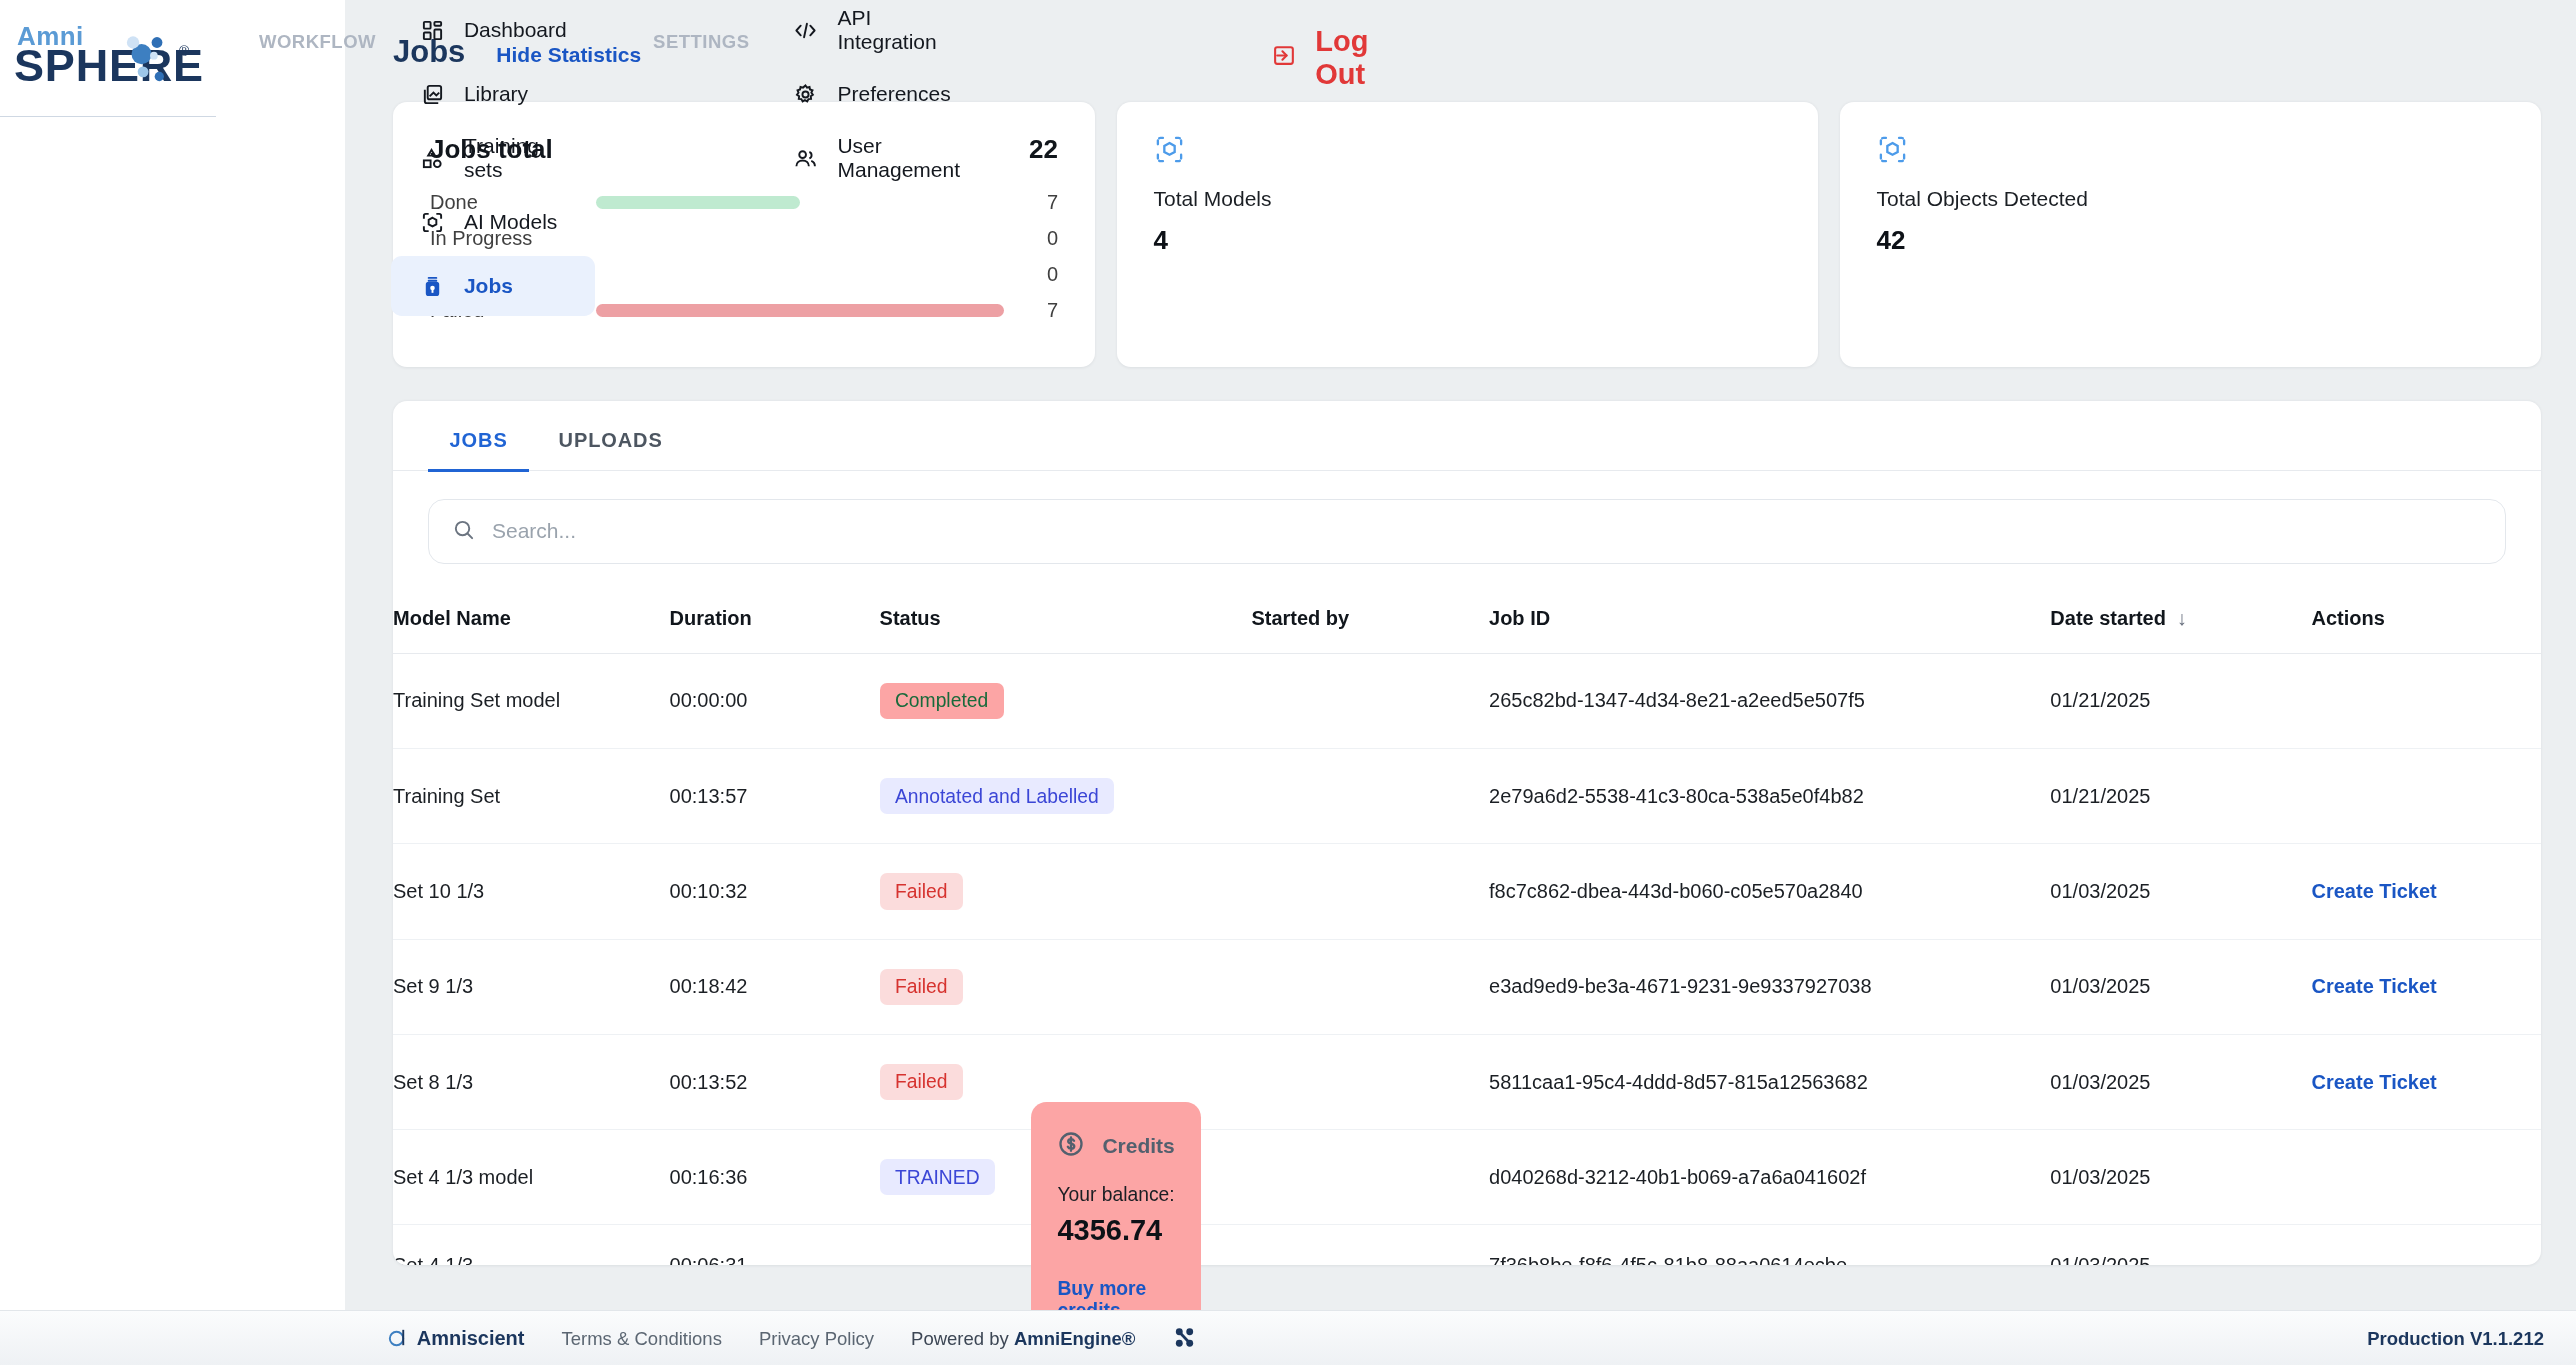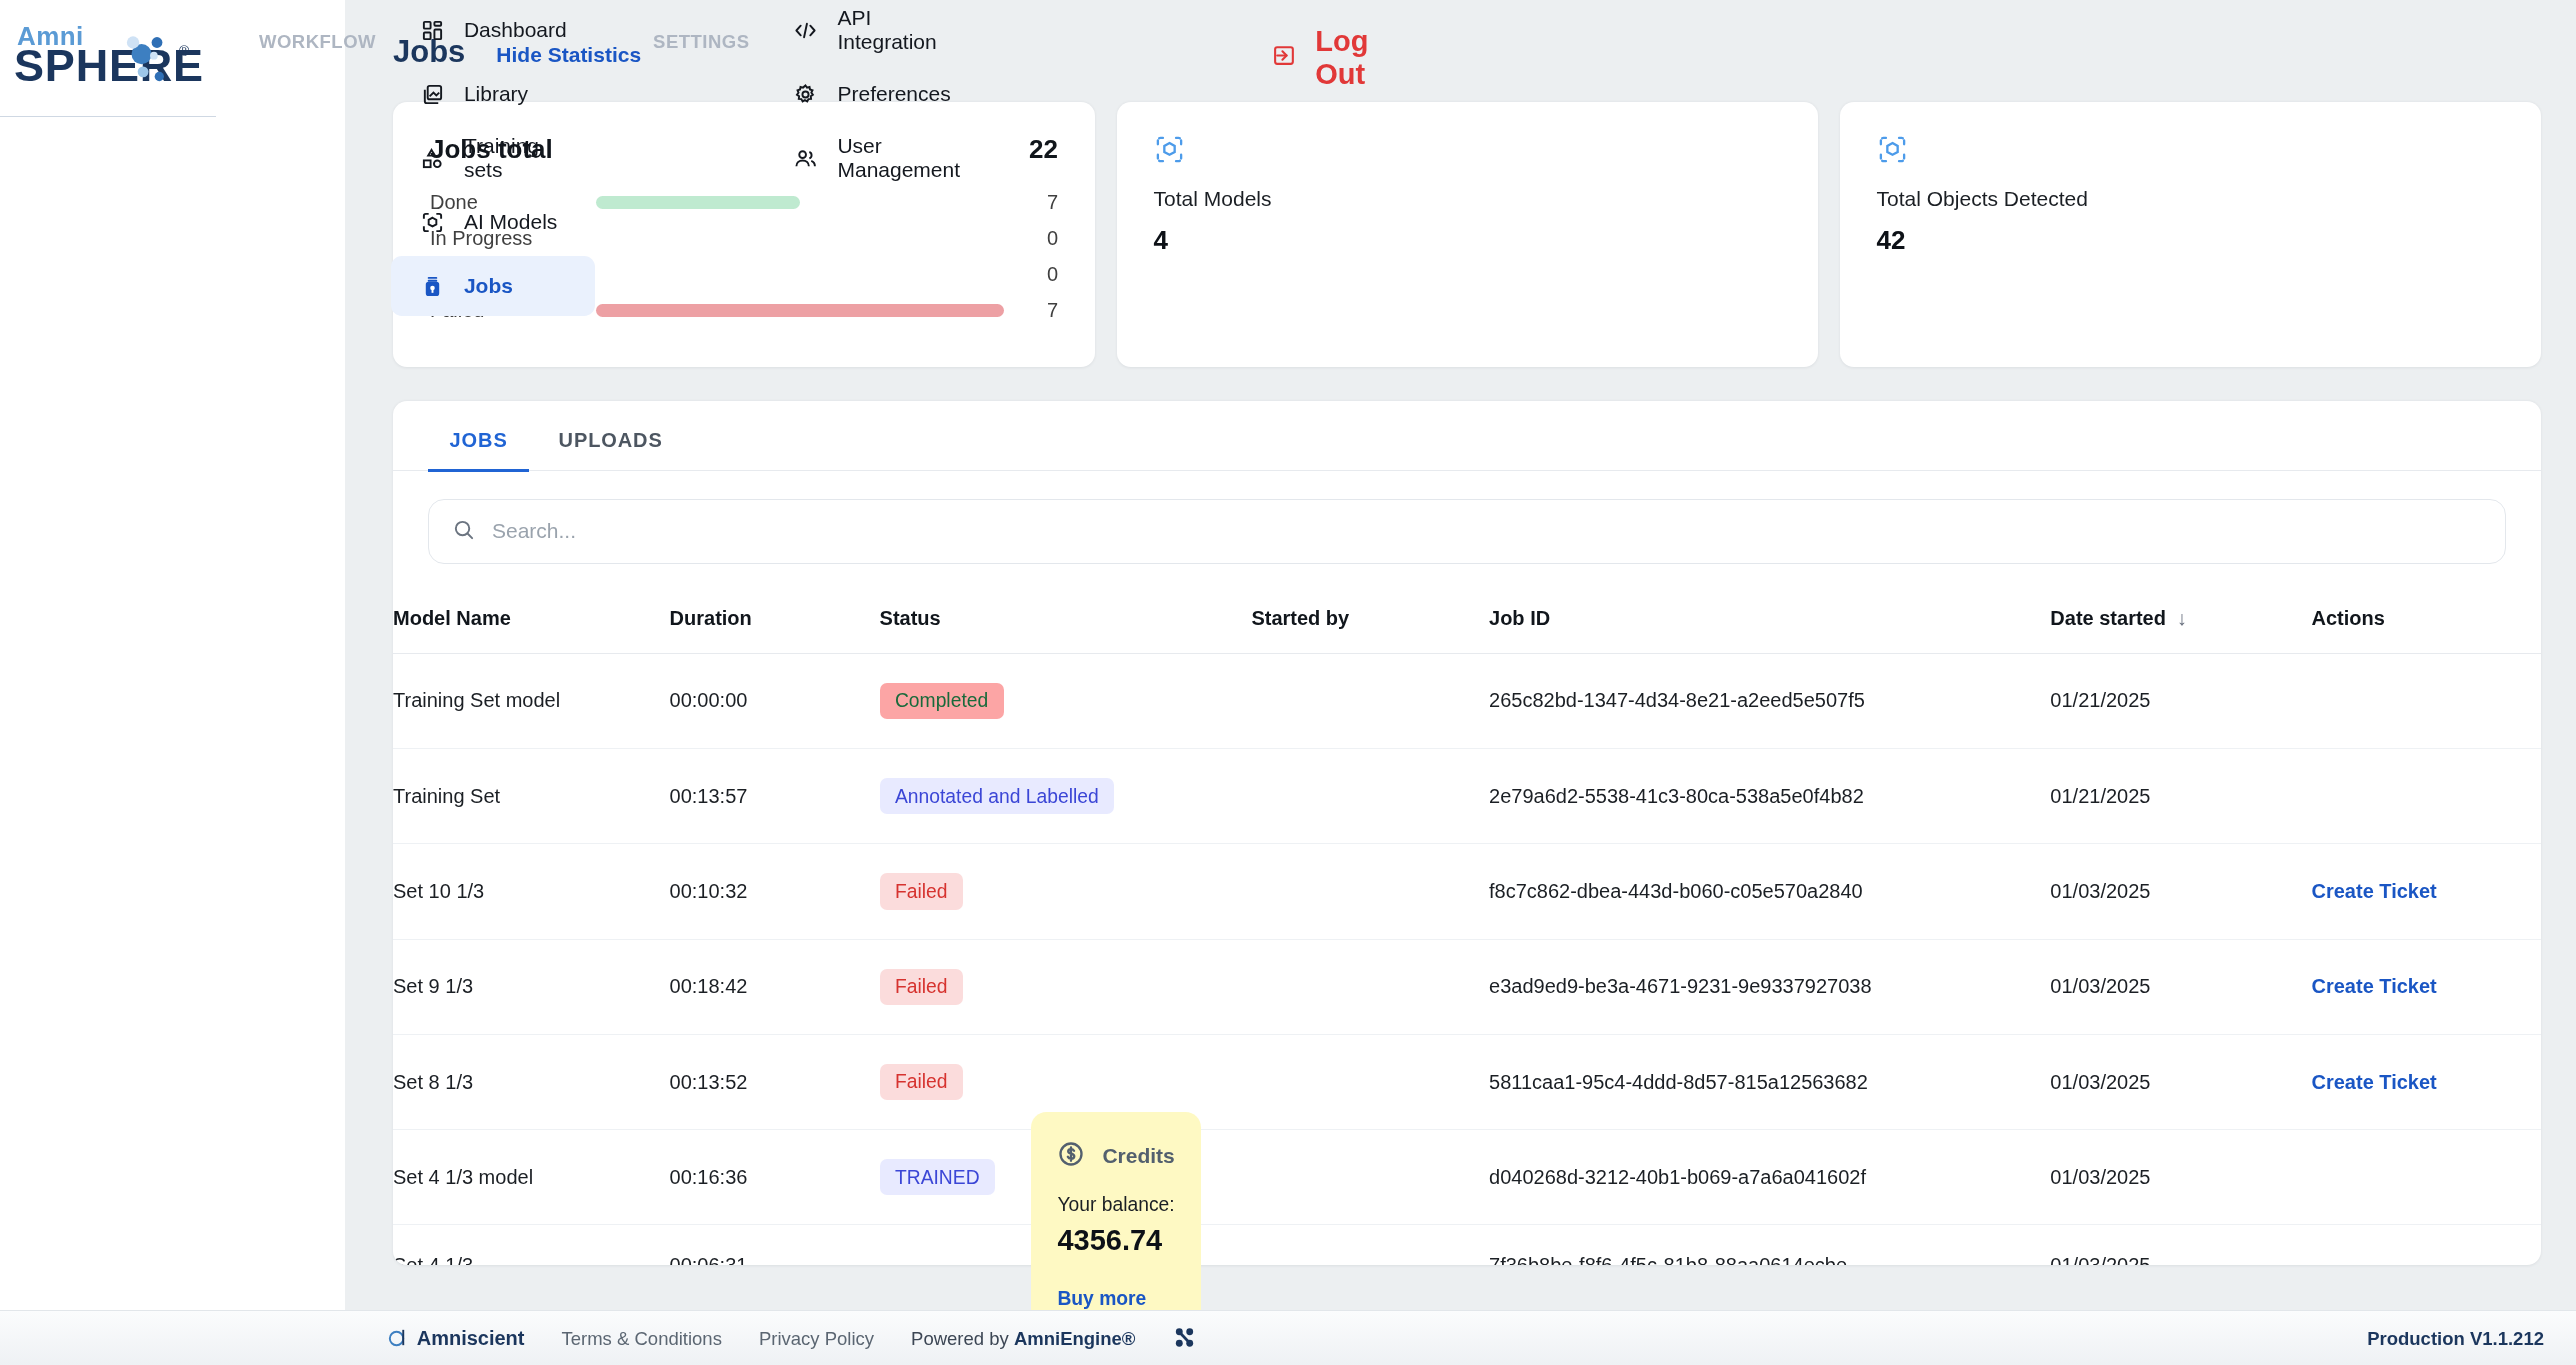--- a/index.html
+++ b/index.html
@@ -41,21 +41,21 @@
   .nav-item {
     display: flex; align-items: center; gap: 18.5px;
     height: 60px; padding: 0 28px; border-radius: 10.8px; cursor: pointer;
     color: #14181f; font-size: 21px;
   }
   .nav-item .nav-icon { width: 26px; height: 26px; display: flex; align-items: center; justify-content: center; flex: 0 0 26px; }
   .nav-item.active { background: #eaf1fd; color: #1a56c4; font-weight: 700; }
   .nav-item.active .nav-icon svg { stroke: #1a56c4; fill: #1a56c4; }
 
   .credits-card {
-    margin: auto 28px 0 28px; background: #fef9c3; border-radius: 15.4px;
+    margin: auto 28px 10px 28px; background: #fca5a5; border-radius: 15.4px;
     padding: 28px 26px 34px 26px;
   }
   .credits-head { display: flex; align-items: center; gap: 17px; }
   .credits-title { font-size: 21px; color: #53606e; font-weight: 600; }
   .credits-balance-label { font-size: 19.3px; color: #1b1f24; margin-top: 23px; }
   .credits-balance { font-size: 29px; font-weight: 800; color: #0d1117; margin-top: 7.7px; }
   .credits-link { font-size: 19.3px; color: #1a56c4; font-weight: 700; margin-top: 31px; cursor: pointer; }
 
   .logout {
     display: flex; align-items: center; gap: 18.5px;

